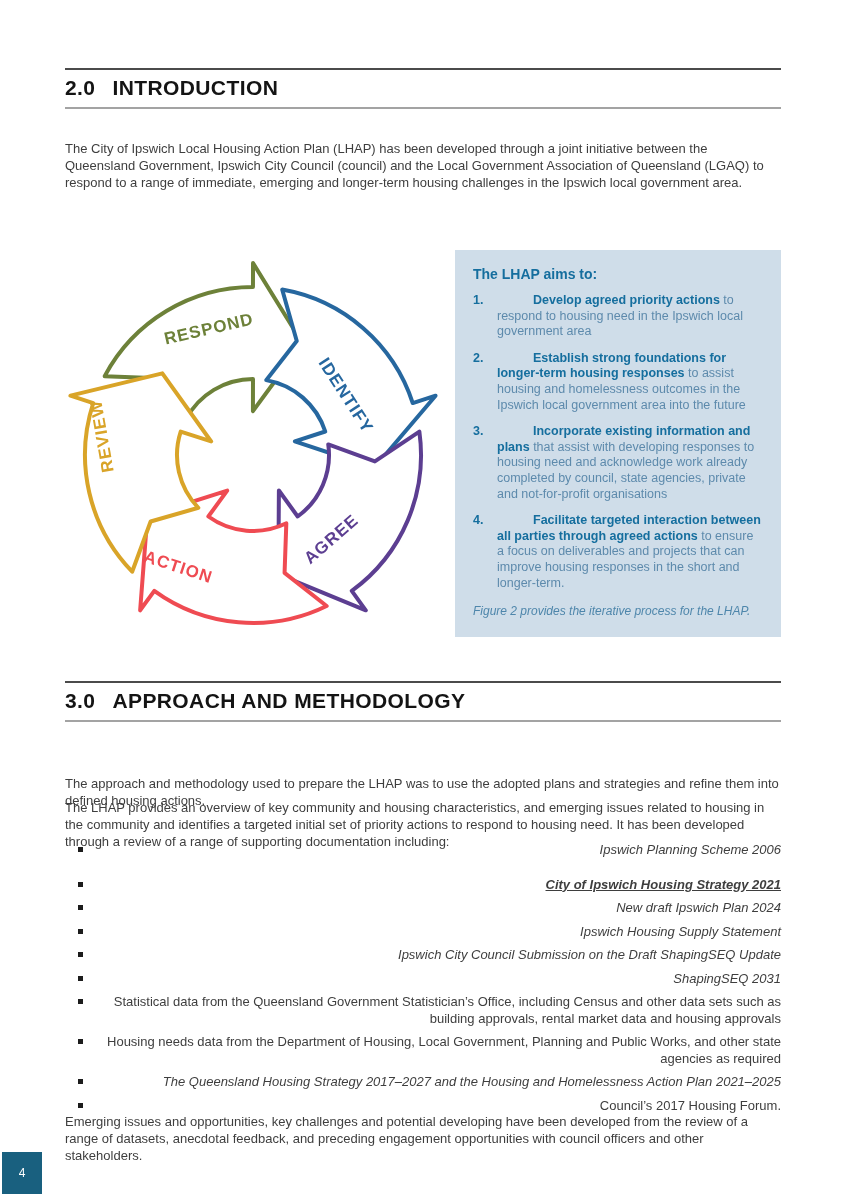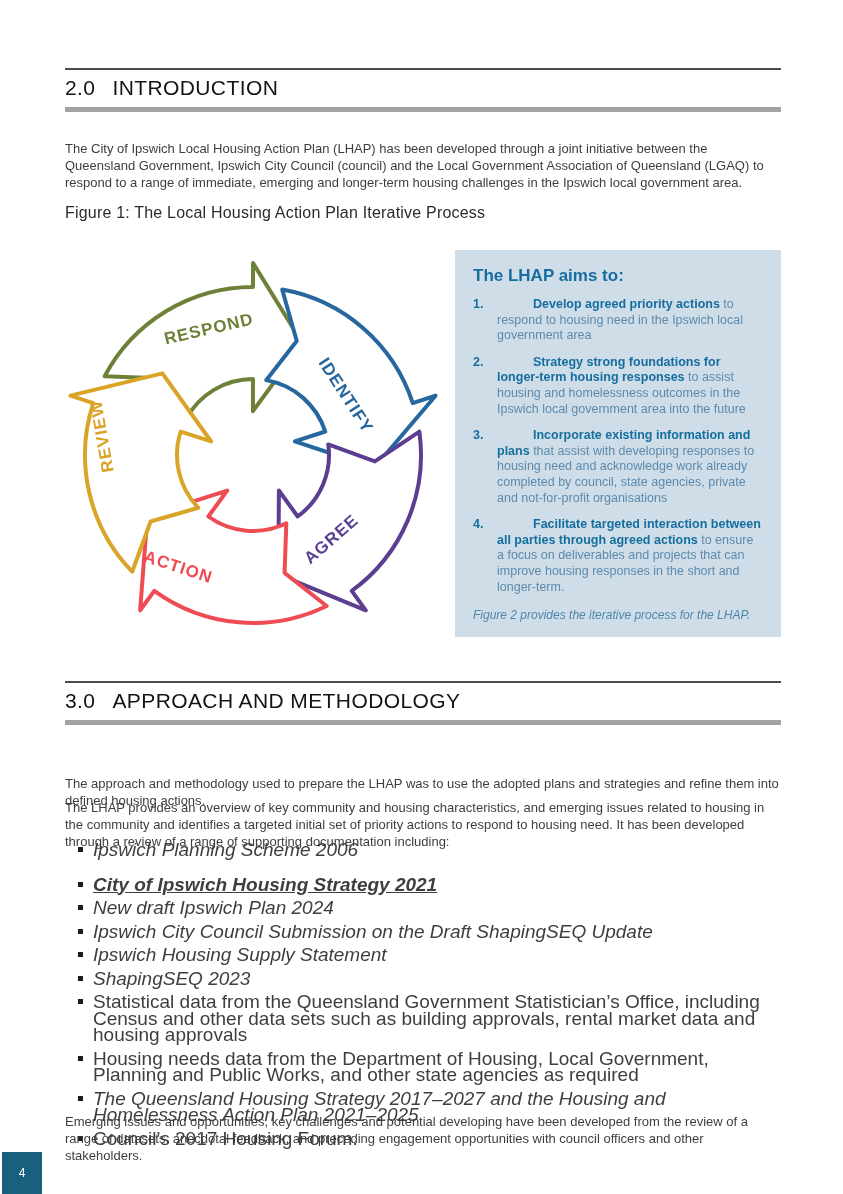--- a/index.html
+++ b/index.html
@@ -1,67 +1,66 @@
 <!DOCTYPE html>
 <html><head>
 <meta charset="utf-8">
 <style>
   html,body{margin:0;padding:0;background:#ffffff;}
   .page{position:relative;width:843px;height:1194px;background:#fff;overflow:hidden;
         font-family:"Liberation Sans", sans-serif;}
   
   .hsec{position:absolute;left:65px;width:716px;
-        border-top:2px solid #4b4b4b;border-bottom:5px solid #a3a3a3;
+        border-top:2px solid #4b4b4b;border-bottom:2px solid #a3a3a3;
         padding:6px 0 7px;display:flex;gap:17px;align-items:center;
-        font-size:21px;font-weight:normal;color:#141414;letter-spacing:0.4px;}
+        font-size:21px;font-weight:bold;color:#141414;letter-spacing:0.4px;}
   .hsec--intro{top:68px;}
   .hsec--approach{top:681px;}
   
   .para{position:absolute;left:65px;width:716px;font-size:13px;line-height:16.8px;color:#3e3e3e;}
   .para--intro{top:128px;}
   .para--a1{top:763px;}
   .para--a2{top:787px;}
   .para--closing{top:1101px;}
   .figtitle{position:absolute;left:65px;top:204px;font-size:16px;color:#2b2b2b;letter-spacing:0.2px;}
   
   .diagram{position:absolute;left:56px;top:252px;}
   .diagram text{font-size:17px;font-weight:bold;letter-spacing:1px;}
   
   .aims{position:absolute;left:455px;top:250px;width:326px;height:387px;
         background:#cfdde9;box-sizing:border-box;padding:16px 18px 12px;}
-  .aims-title{font-size:17px;font-weight:bold;color:#156e9e;margin:0 0 11px;}
+  .aims-title{font-size:14px;font-weight:bold;color:#156e9e;margin:0 0 11px;}
   .aim{display:grid;grid-template-columns:24px 1fr;font-size:12.5px;line-height:15.6px;
        margin-bottom:11px;color:#5d8aac;}
   .aim .num{font-weight:bold;color:#156e9e;}
   .aim b{color:#156e9e;padding-left:36px;}
   .aims-caption{font-style:italic;font-size:12px;color:#4e86ab;margin:13px 0 0;}
   
   .bullets{position:absolute;left:93px;top:842px;width:688px;list-style:none;margin:0;padding:0;
-           font-size:19px;line-height:16.5px;color:#3e3e3e;}
+           font-size:13px;line-height:16.5px;color:#3e3e3e;text-align:right;}
   .bullets li{position:relative;margin-bottom:7px;}
   .bullets li::before{content:"";position:absolute;left:-15px;top:5px;width:5px;height:5px;background:#1c1c1c;}
   .b-italic{font-style:italic;}
   .b-strong{font-style:italic;font-weight:bold;text-decoration:underline;margin-top:18px;}
   
   .pagenum{position:absolute;left:2px;top:1152px;width:40px;height:42px;background:#19607f;
            color:#ffffff;font-size:12px;display:flex;align-items:center;justify-content:center;}
 </style>
 </head>
 <body>
 
 <div class="page">
 
   <div class="hsec hsec--intro">
     <span>2.0</span>
     <span>INTRODUCTION</span>
   </div>
 
   <p class="para para--intro">The City of Ipswich Local Housing Action Plan (LHAP) has been developed through a joint initiative between the Queensland Government, Ipswich City Council (council) and the Local Government Association of Queensland (LGAQ) to respond to a range of immediate, emerging and longer-term housing challenges in the Ipswich local government area.</p>
 
-  <div class="figtitle">Figure 1: The Local Housing Action Plan Iterative Process</div>
 
   <svg class="diagram" width="392" height="404" viewBox="0 0 392 404" xmlns="http://www.w3.org/2000/svg">
     <g transform="translate(197,203)" fill="#ffffff" stroke-width="4" stroke-linejoin="round">
       <path transform="rotate(208)" d="M168,0 A168,168 0 0 1 78.9,148.3 L90.1,169.5 L8.5,121.7 L20.7,38.8 L35.7,67.1 A76,76 0 0 0 76,0 L119.8,23.3 Z" stroke="#6d8139"></path>
       <path transform="rotate(280)" d="M168,0 A168,168 0 0 1 78.9,148.3 L90.1,169.5 L8.5,121.7 L20.7,38.8 L35.7,67.1 A76,76 0 0 0 76,0 L119.8,23.3 Z" stroke="#26679f"></path>
       <path transform="rotate(-8)" d="M168,0 A168,168 0 0 1 78.9,148.3 L90.1,169.5 L8.5,121.7 L20.7,38.8 L35.7,67.1 A76,76 0 0 0 76,0 L119.8,23.3 Z" stroke="#5c3e91"></path>
       <path transform="rotate(64)" d="M168,0 A168,168 0 0 1 78.9,148.3 L90.1,169.5 L8.5,121.7 L20.7,38.8 L35.7,67.1 A76,76 0 0 0 76,0 L119.8,23.3 Z" stroke="#ef4b52"></path>
       <path transform="rotate(136)" d="M168,0 A168,168 0 0 1 78.9,148.3 L90.1,169.5 L8.5,121.7 L20.7,38.8 L35.7,67.1 A76,76 0 0 0 76,0 L119.8,23.3 Z" stroke="#d9a428"></path>
     </g>
     <text text-anchor="middle" dominant-baseline="middle" transform="translate(153,78) rotate(-13)" fill="#6d8139">RESPOND</text>
@@ -73,21 +72,21 @@
 
   <div class="aims">
     <p class="aims-title">The LHAP aims to:</p>
 
     <div class="aim">
       <span class="num">1.</span>
       <span><b>Develop agreed priority actions</b><span> to respond to housing need in the Ipswich local government area</span></span>
     </div>
     <div class="aim">
       <span class="num">2.</span>
-      <span><b>Strategy strong foundations for longer-term housing responses</b><span> to assist housing and homelessness outcomes in the Ipswich local government area into the future</span></span>
+      <span><b>Establish strong foundations for longer-term housing responses</b><span> to assist housing and homelessness outcomes in the Ipswich local government area into the future</span></span>
     </div>
     <div class="aim">
       <span class="num">3.</span>
       <span><b>Incorporate existing information and plans</b><span> that assist with developing responses to housing need and acknowledge work already completed by council, state agencies, private and not-for-profit organisations</span></span>
     </div>
     <div class="aim">
       <span class="num">4.</span>
       <span><b>Facilitate targeted interaction between all parties through agreed actions</b><span> to ensure a focus on deliverables and projects that can improve housing responses in the short and longer-term.</span></span>
     </div>
 
@@ -99,23 +98,23 @@
     <span>APPROACH AND METHODOLOGY</span>
   </div>
 
   <p class="para para--a1">The approach and methodology used to prepare the LHAP was to use the adopted plans and strategies and refine them into defined housing actions.</p>
   <p class="para para--a2">The LHAP provides an overview of key community and housing characteristics, and emerging issues related to housing in the community and identifies a targeted initial set of priority actions to respond to housing need. It has been developed through a review of a range of supporting documentation including:</p>
 
   <ul class="bullets">
     <li class="b-italic">Ipswich Planning Scheme 2006</li>
     <li class="b-strong">City of Ipswich Housing Strategy 2021</li>
     <li class="b-italic">New draft Ipswich Plan 2024</li>
+    <li class="b-italic">Ipswich Housing Supply Statement</li>
     <li class="b-italic">Ipswich City Council Submission on the Draft ShapingSEQ Update</li>
-    <li class="b-italic">Ipswich Housing Supply Statement</li>
-    <li class="b-italic">ShapingSEQ 2023</li>
+    <li class="b-italic">ShapingSEQ 2031</li>
     <li>Statistical data from the Queensland Government Statistician’s Office, including Census and other data sets such as building approvals, rental market data and housing approvals</li>
     <li>Housing needs data from the Department of Housing, Local Government, Planning and Public Works, and other state agencies as required</li>
     <li class="b-italic">The Queensland Housing Strategy 2017–2027 and the Housing and Homelessness Action Plan 2021–2025</li>
     <li>Council’s 2017 Housing Forum.</li>
   </ul>
 
   <p class="para para--closing">Emerging issues and opportunities, key challenges and potential developing have been developed from the review of a range of datasets, anecdotal feedback, and preceding engagement opportunities with council officers and other stakeholders.</p>
 
   <div class="pagenum">
     <span>4</span>

